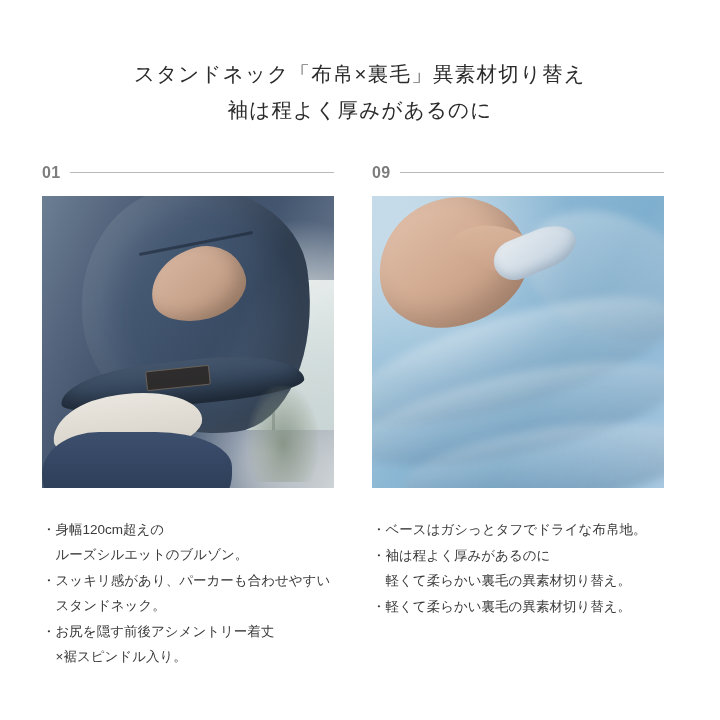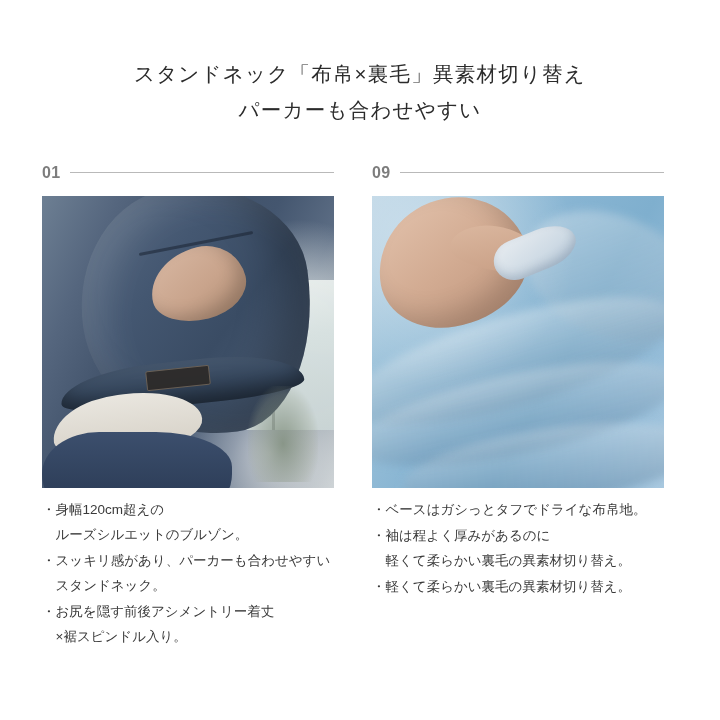--- a/index.html
+++ b/index.html
@@ -219,38 +219,38 @@
     left: 120px; top: 36px;
     width: 86px; height: 40px;
     background: linear-gradient(160deg, #e9edf1 0%, #cfdbe5 60%, #b7c8d8 100%);
     border-radius: 26% 40% 40% 26% / 50% 50% 50% 50%;
     transform: rotate(-22deg);
     box-shadow: inset 0 -5px 10px rgba(40,70,100,0.22);
   }
 
   
   .bullets {
-    margin-top: 10px;
+    margin-top: 30px;
     font-size: 13.5px;
     line-height: 1.85;
     color: #3a3a3a;
   }
   .bullets .item {
     margin-bottom: 1px;
     white-space: pre-line;
   }
 </style>
 </head>
 <body>
 
 <div class="page">
 
   <div class="heading">
     <span class="line">スタンドネック「布帛×裏毛」異素材切り替え</span>
-    <span class="line">パーカーも合わせやすい</span>
+    <span class="line">袖は程よく厚みがあるのに</span>
   </div>
 
   <div class="columns">
 
     <div class="col">
       <div class="num-row">
         <span class="num">01</span>
         <span class="rule"></span>
       </div>
 

